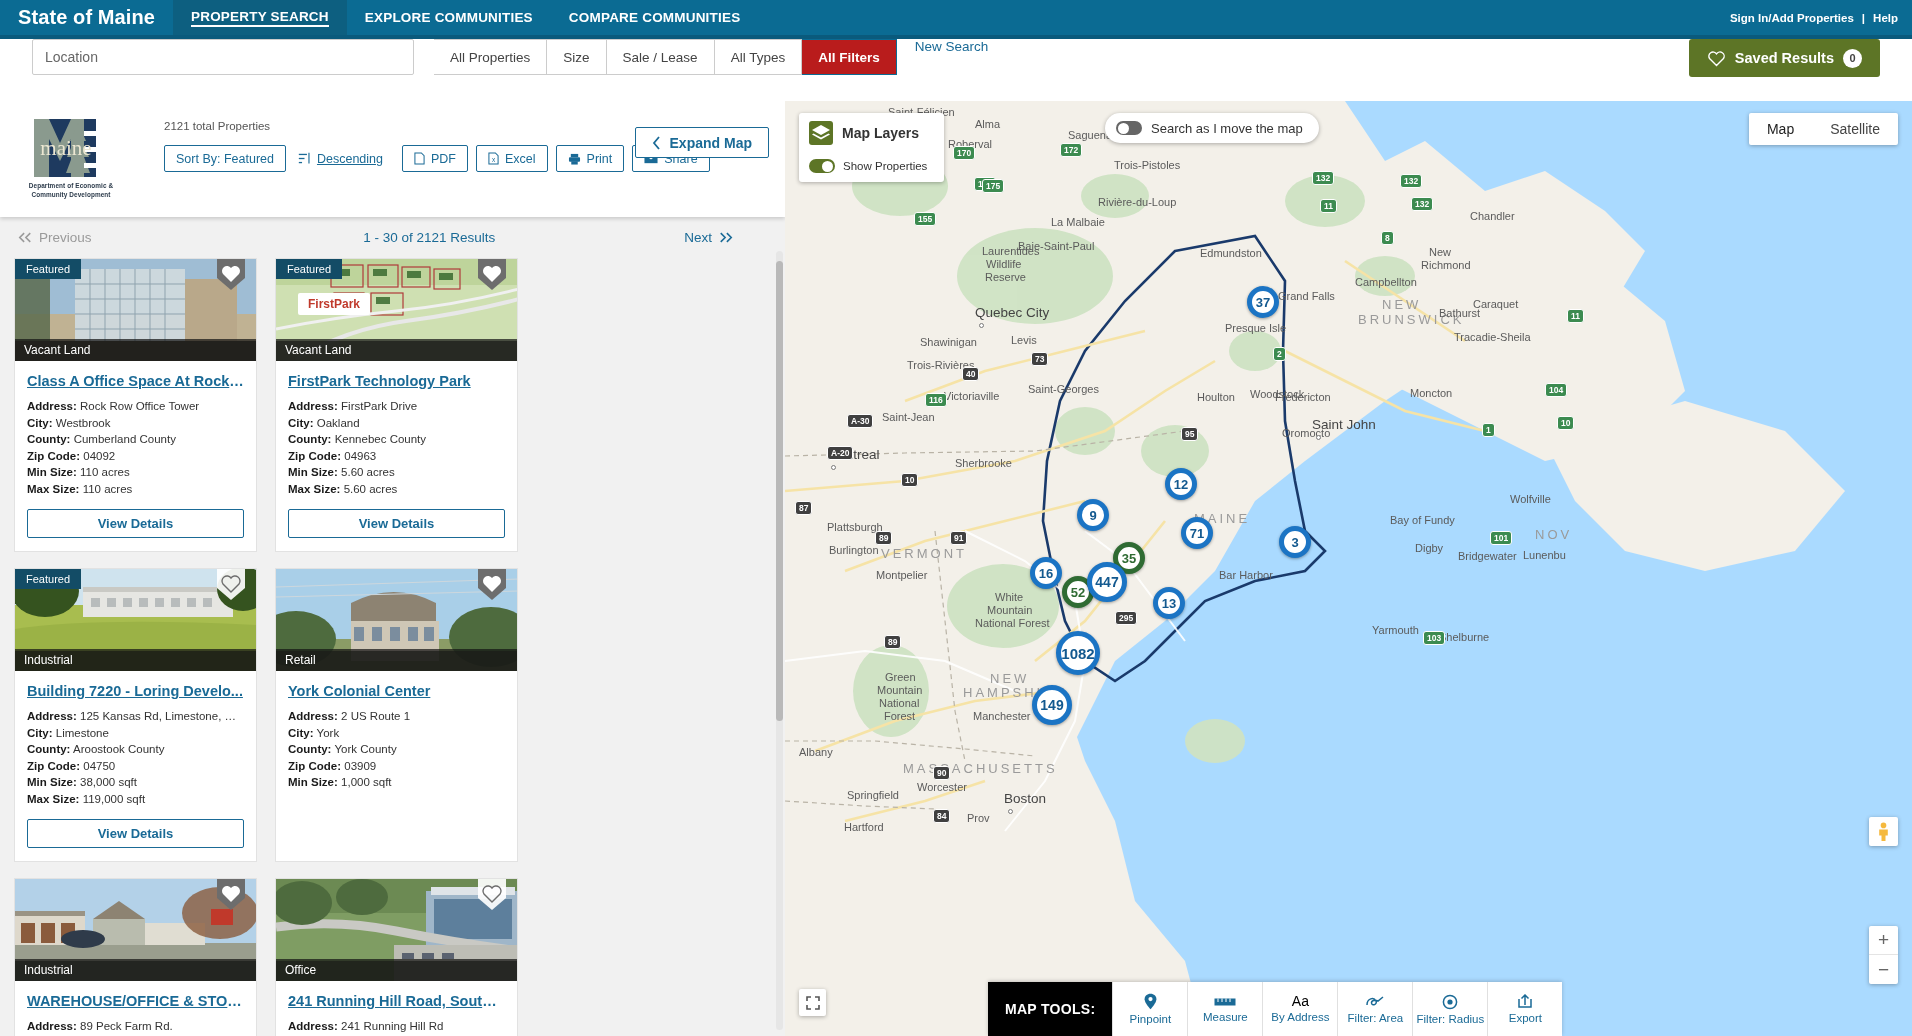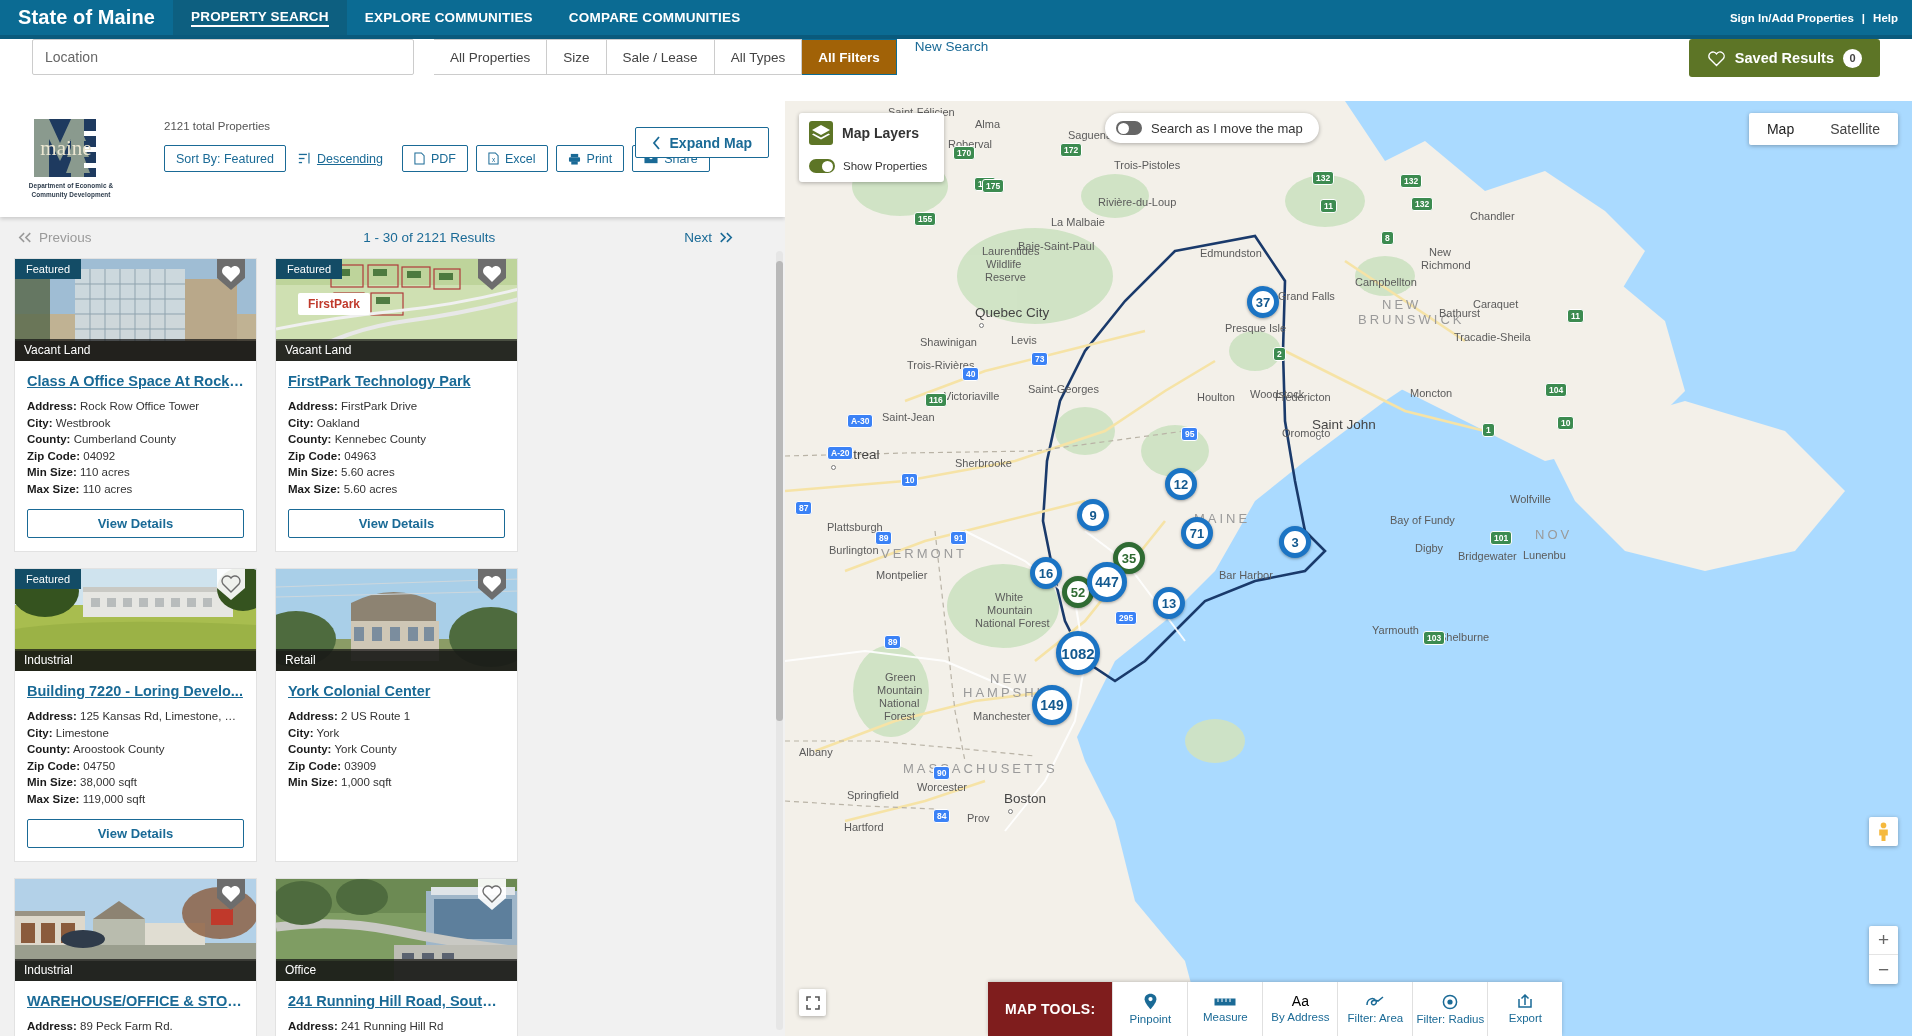--- a/index.html
+++ b/index.html
@@ -42,21 +42,21 @@
     font-size:14px; color:#555; padding:0 12px; outline:none;
     font-family:"Liberation Sans", sans-serif; background:#fff;
   }
   .loc-input::placeholder { color:#666; }
   .fbtn {
     height:36px; border:1px solid #ccc; border-left:none; background:#fff;
     font-size:13.5px; color:#444; padding:0 16px; display:flex; align-items:center;
     cursor:pointer; white-space:nowrap;
   }
   .fbtn:first-of-type { border-left:1px solid #ccc; }
-  .fbtn.primary { background:#a16207; color:#fff; border-color:#0b6b93; font-weight:bold; }
+  .fbtn.primary { background:#b91c1c; color:#fff; border-color:#0b6b93; font-weight:bold; }
   .newsearch {
     color:#1a6a96; font-size:13.5px; margin-left:18px; cursor:pointer;
   }
   .saved {
     margin-left:auto; background:#5d7526; color:#fff; height:38px; border-radius:3px;
     display:flex; align-items:center; gap:9px; padding:0 18px; font-size:14.5px;
     font-weight:bold; cursor:pointer;
   }
   .saved .badge {
     background:#fff; color:#444; border-radius:50%; width:19px; height:19px;
@@ -164,21 +164,21 @@
   }
   .maplabel.big { font-size:13.5px; color:#444; }
   .maplabel.state {
     font-size:13px; letter-spacing:3px; color:#9a9a9a; font-weight:normal;
   }
   .citydot {
     position:absolute; width:5px; height:5px; border:1px solid #7a7a7a;
     border-radius:50%; background:#fff;
   }
   .shield {
-    position:absolute; background:#3b82f6; color:#fff; font-size:8.5px; font-weight:bold;
+    position:absolute; background:#404040; color:#fff; font-size:8.5px; font-weight:bold;
     border-radius:3px; padding:1px 3px; border:1px solid #fff;
   }
   .shield.green { background:#3c8b50; }
   .cluster {
     position:absolute; border-radius:50%; background:#fff; display:flex;
     align-items:center; justify-content:center; font-weight:bold; cursor:pointer;
     box-shadow:0 1px 3px rgba(0,0,0,.35);
   }
   .cluster.blue { border:5px solid #1b74c4; color:#13598f; }
   .cluster.greenc { border:5px solid #2f6b33; color:#2f6b33; }
@@ -221,21 +221,21 @@
     display:flex; align-items:center; padding:16px 18px; font-size:14px; color:#444;
     cursor:pointer;
   }
   .mapsat div.sel { color:#222; font-weight:normal; }
 
   .maptools {
     position:absolute; left:203px; bottom:0; height:54px; display:flex; z-index:14;
     background:#fff; box-shadow:0 -1px 4px rgba(0,0,0,.2);
   }
   .mt-label {
-    background:#7f1d1d; color:#fff; font-size:14px; font-weight:bold;
+    background:#000000; color:#fff; font-size:14px; font-weight:bold;
     display:flex; align-items:center; padding:0 17px; letter-spacing:.3px;
   }
   .mt-item {
     width:75px; display:flex; flex-direction:column; align-items:center;
     justify-content:center; gap:3px; font-size:11.5px; color:#1a6a96;
     border-left:1px solid #e0e0e0; cursor:pointer;
   }
   .mt-item:first-of-type { border-left:none; }
 
   .zoomctl {

